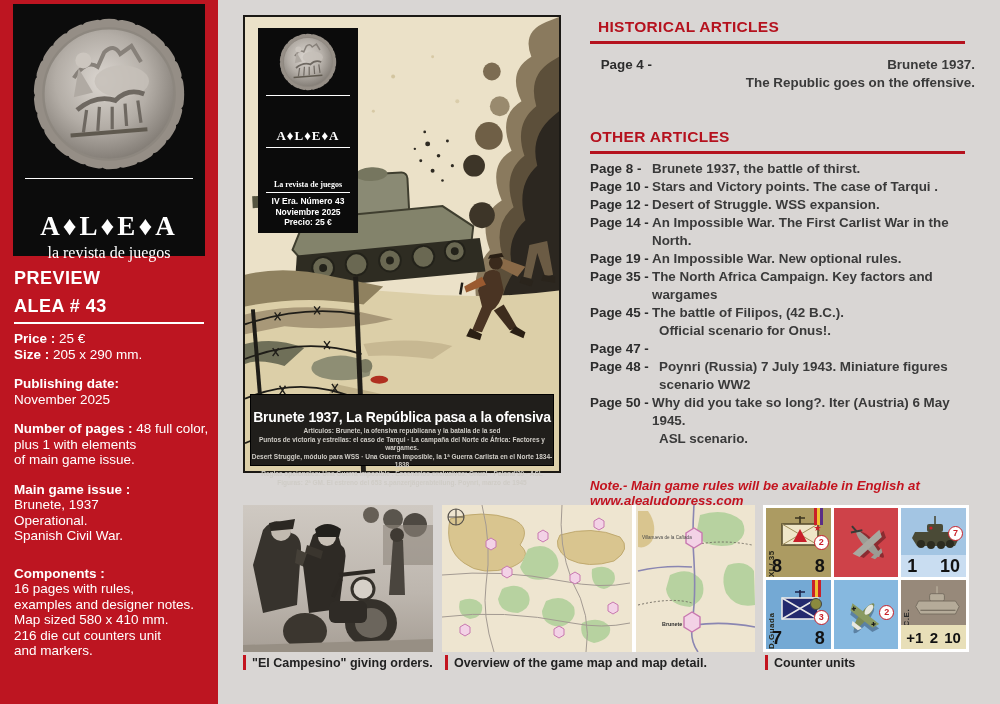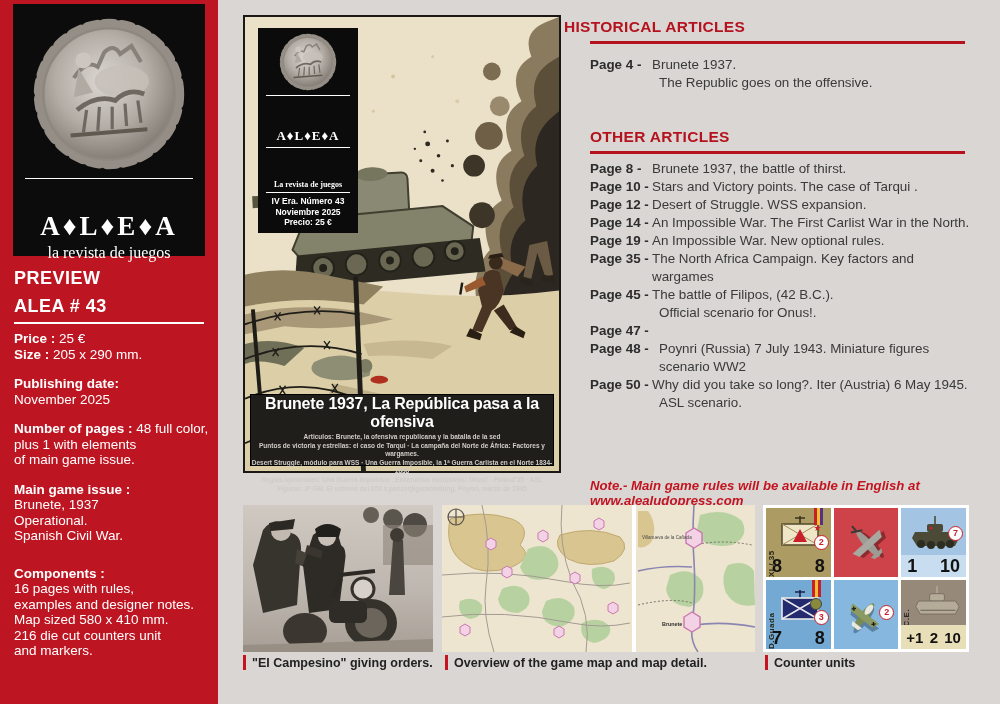--- a/index.html
+++ b/index.html
@@ -26,30 +26,30 @@
          border:2px solid #1b1915;box-sizing:border-box;}
   .cover-art{position:absolute;left:0;top:0;width:100%;height:100%;}
   .cover-logo{position:absolute;left:13px;top:11px;width:100px;background:#0b0b0b;text-align:center;padding:4px 0 5px;}
   .coin-small{display:block;margin:0 auto;width:60px;height:60px;}
   .cover-logo .rule{width:84px;height:1px;background:#fff;margin:3px auto;}
   .cover-logo-title{color:#fff;font-size:13px;font-weight:bold;letter-spacing:1px;}
   .cover-logo-tag{color:#fff;font-size:8px;font-weight:bold;}
   .cover-issue{color:#fff;font-size:8.5px;font-weight:bold;line-height:10.5px;margin-top:2px;}
   .cover-banner{position:absolute;left:5px;right:5px;bottom:5px;height:70px;background:#201e1b;
                 border:1px solid #000;text-align:center;color:#fff;}
-  .banner-title{font-size:16px;font-weight:bold;margin-top:0;letter-spacing:-0.2px;}
+  .banner-title{font-size:14px;font-weight:bold;margin-top:14px;letter-spacing:-0.2px;}
   .banner-lines{font-size:6.5px;line-height:8.6px;color:#cfccc6;font-weight:bold;margin-top:2px;}
 
   
   .sec-heading{position:absolute;color:#b5121e;font-size:15.5px;font-weight:bold;letter-spacing:0.3px;}
   .sec-rule{position:absolute;height:3px;background:#b5121e;}
   .article-list{position:absolute;width:385px;font-size:13.4px;color:#3a3a3a;}
   .entry{display:flex;line-height:18px;}
   .plabel{flex:none;width:62px;font-weight:bold;color:#2d2d2d;}
-  .elines{flex:1;}
+  .elines{flex:1;font-weight:bold;}
   .l2{display:block;padding-left:7px;}
   .note-line{position:absolute;left:590px;top:478px;width:400px;color:#c3141f;
              font-size:13.2px;font-style:italic;font-weight:bold;}
 
   
   .photo1{position:absolute;left:243px;top:505px;width:190px;height:147px;}
   .mapimg{position:absolute;left:442px;top:505px;width:313px;height:147px;}
   .counters-panel{position:absolute;left:763px;top:505px;width:206px;height:147px;background:#fff;
                   display:grid;grid-template-columns:repeat(3,1fr);grid-template-rows:repeat(2,1fr);
                   gap:3px;padding:3px;box-sizing:border-box;}
@@ -259,24 +259,24 @@
       <div class="banner-lines">
         <div>Articulos: Brunete, la ofensiva republicana y la batalla de la sed</div>
         <div>Puntos de victoria y estrellas: el caso de Tarqui  · La campaña del Norte de África: Factores y wargames.</div>
         <div>Desert Struggle, módulo para WSS · Una Guerra Imposible, la 1ª Guerra Carlista en el Norte 1834-1838</div>
         <div>Reglas  opcionales: Una Guerra Imposible .  Escenarios exclusivos: Onus! · Poland’39  · ASL</div>
         <div>Figuras: 2ª GM. El estreno del 653 s.panzerjägerabteilung. Poynri, marzo de 1945</div>
       </div>
     </div>
   </div>
 
-  <div class="sec-heading" style="left:564px;top:18px;">HISTORICAL ARTICLES</div>
+  <div class="sec-heading" style="left:598px;top:18px;">HISTORICAL ARTICLES</div>
   <div class="sec-rule" style="left:590px;top:41px;width:375px;"></div>
 
-  <div class="article-list" style="left:590px;top:56px;">
+  <div class="article-list" style="left:590px;top:56px;text-align:right;">
     <div class="entry">
       <span class="plabel">Page 4 -</span>
       <span class="elines">
         <span>Brunete 1937.</span>
         <span class="l2">The Republic goes on the offensive.</span>
       </span>
     </div>
   </div>
 
   <div class="sec-heading" style="left:590px;top:128px;">OTHER ARTICLES</div>

